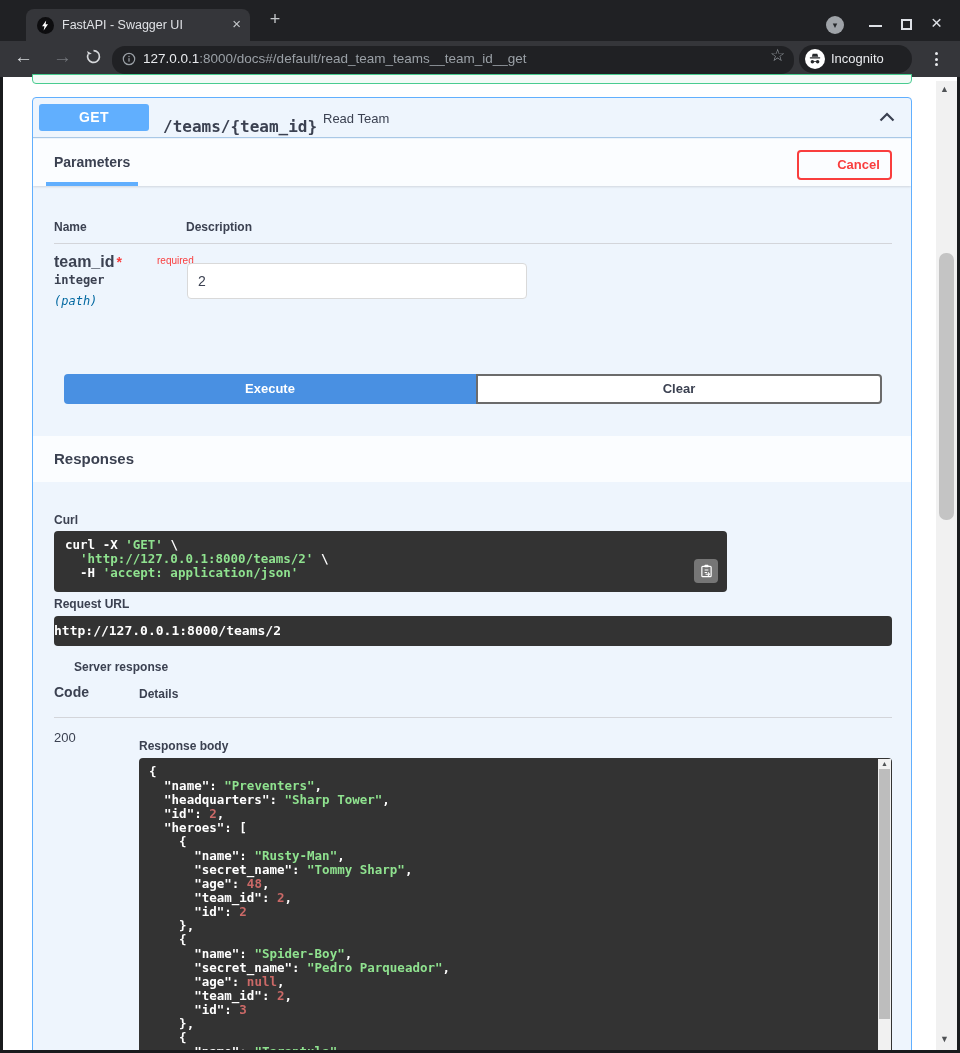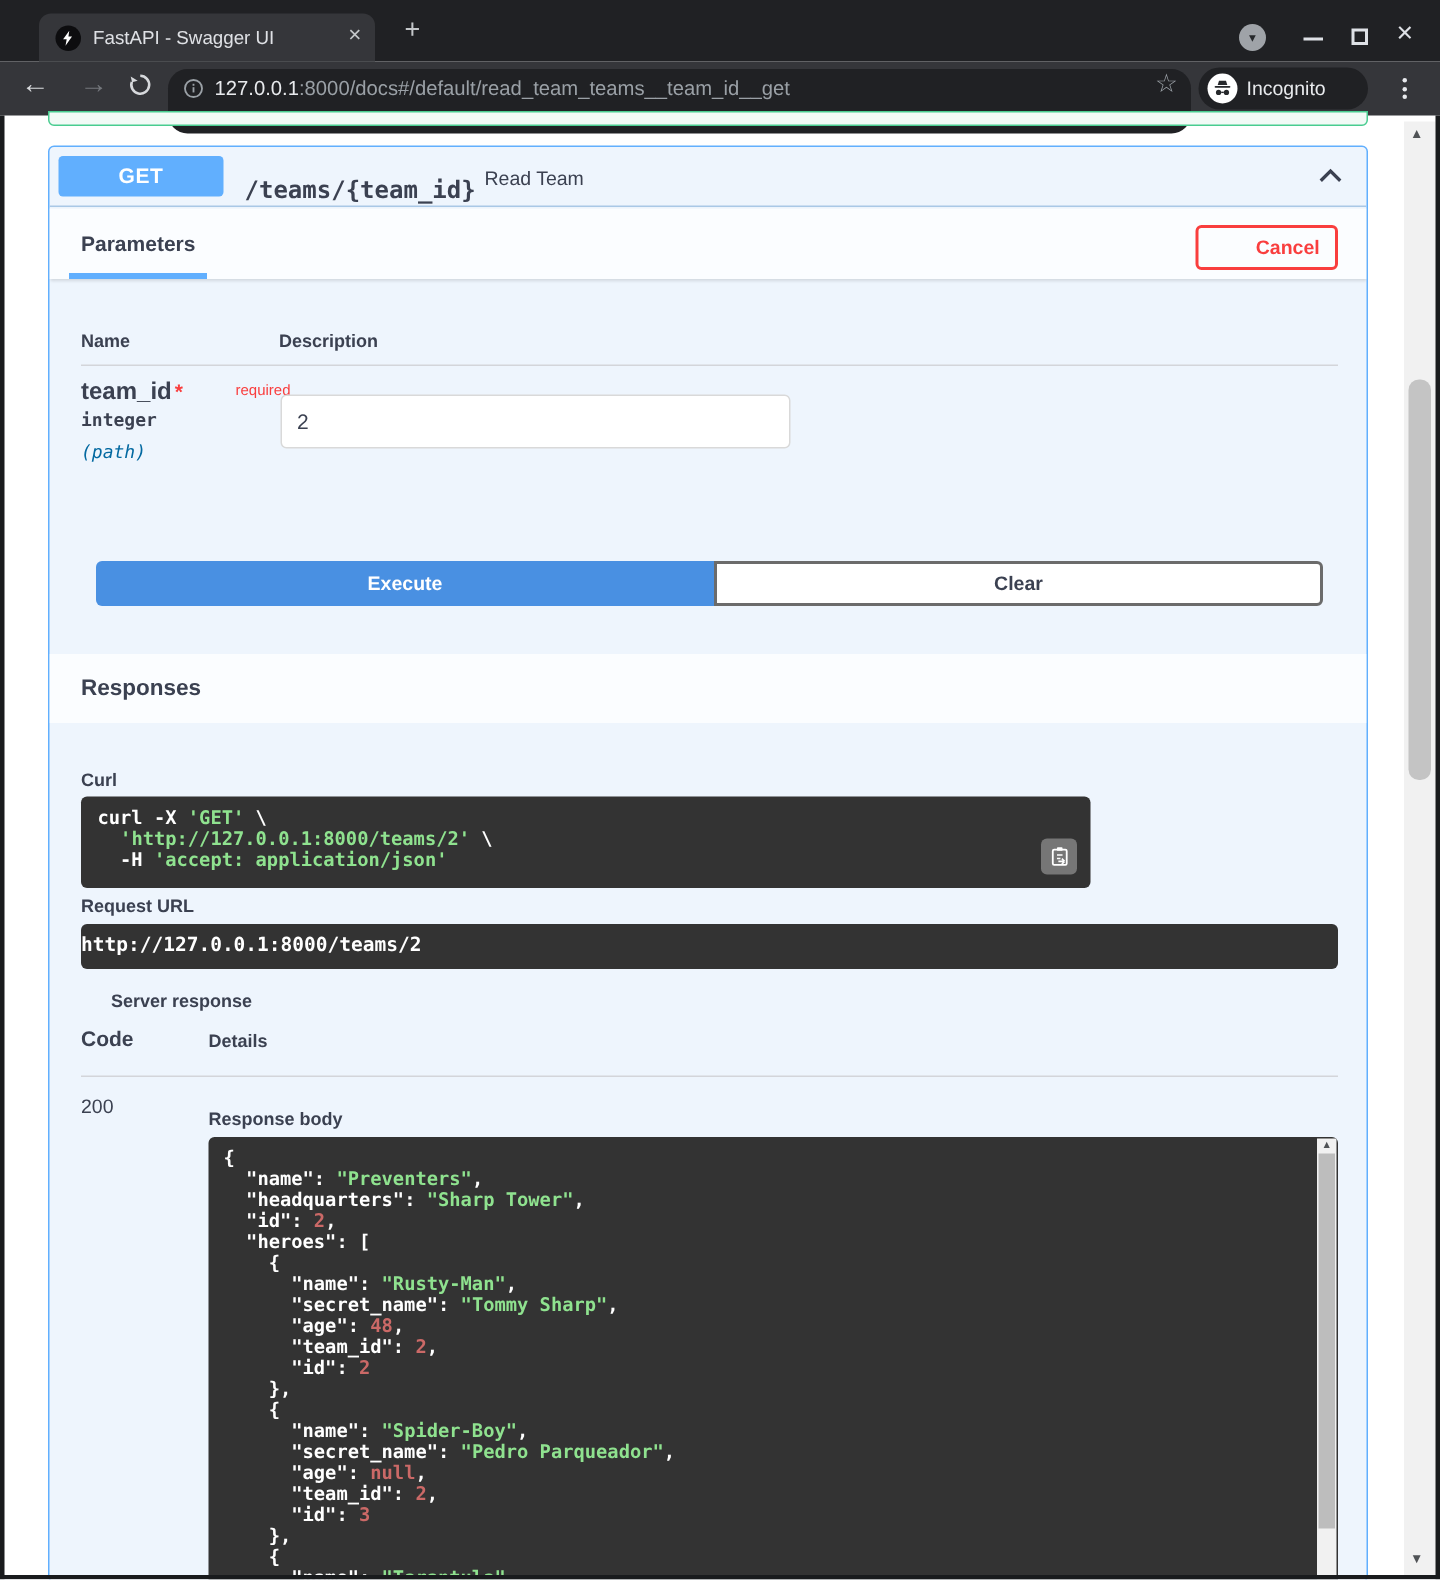--- a/index.html
+++ b/index.html
@@ -22,21 +22,21 @@
   .winctl-circle { position:absolute; left:826px; top:16px; width:18px; height:18px; border-radius:50%;
                    background:#9fa3a8; color:#26282b; font-size:9px; line-height:18px; text-align:center; }
   .winctl-min { position:absolute; left:869px; top:25px; width:13px; height:2px; background:#dee1e6; }
   .winctl-max { position:absolute; left:901px; top:19px; width:11px; height:11px; border:2px solid #dee1e6; }
   .winctl-close { position:absolute; left:931px; top:12px; font-size:19px; color:#dee1e6; }
 
   #toolbar { position:absolute; left:0; top:41px; width:960px; height:36px; background:#35363a; }
   .nav-back { position:absolute; left:14px; top:5px; font-size:19px; color:#d7d9dc; }
   .nav-fwd  { position:absolute; left:53px; top:5px; font-size:19px; color:#74777c; }
   .nav-reload { position:absolute; left:85px; top:7px; }
-  #omnibox { position:absolute; left:112px; top:5px; width:682px; height:43px; border-radius:13px;
+  #omnibox { position:absolute; left:112px; top:5px; width:682px; height:28px; border-radius:13px;
              background:#202124; }
   .omni-info { position:absolute; left:10px; top:6px; }
   .omni-url { position:absolute; left:31px; top:0; height:26px; line-height:26px; font-size:13.5px;
               white-space:nowrap; }
   .url-host { color:#e8eaed; }
   .url-rest { color:#9aa0a6; }
   .star { position:absolute; left:770px; top:4px; font-size:17px; color:#9aa0a6; }
   #incog { position:absolute; left:799px; top:4px; width:113px; height:28px; border-radius:14px;
            background:#202124; }
   .incog-icon { position:absolute; left:6px; top:4px; width:20px; height:20px; border-radius:50%;

